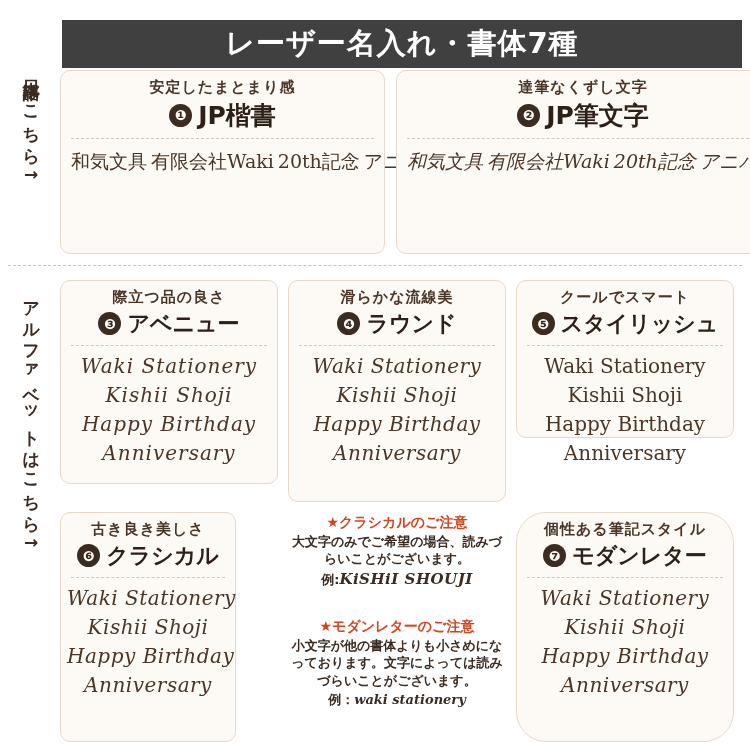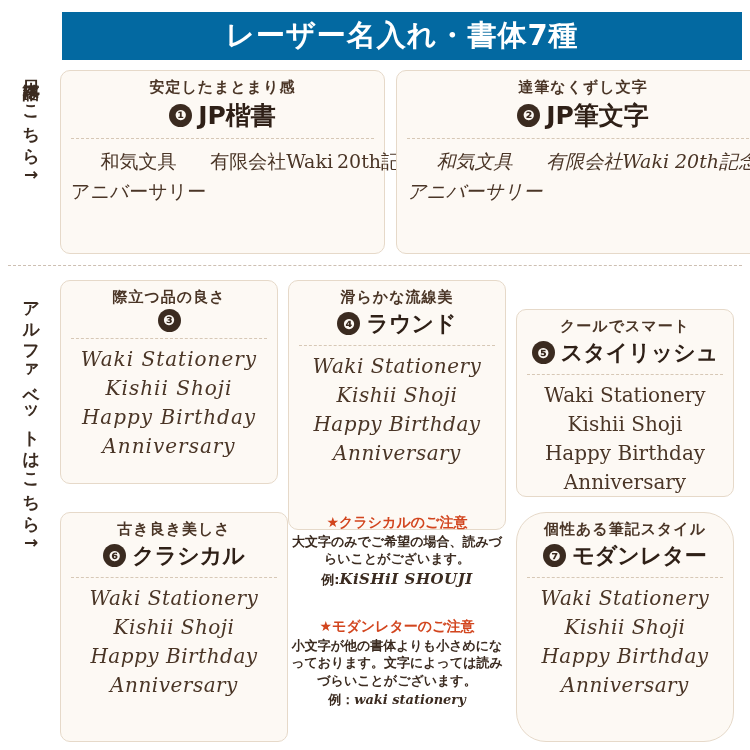--- a/index.html
+++ b/index.html
@@ -18,24 +18,24 @@
     position: relative;
     width: 750px;
     height: 750px;
     box-sizing: border-box;
   }
 
   
   .header {
     position: absolute;
     left: 62px;
-    top: 12px;
+    top: 20px;
     width: 680px;
     height: 48px;
-    background: #0369a1;
+    background: #404040;
     display: flex;
     align-items: center;
     justify-content: center;
   }
   .header-title {
     color: #ffffff;
     font-size: 29px;
     font-weight: bold;
     letter-spacing: 1px;
     font-family: "DejaVu Sans", sans-serif;
@@ -130,21 +130,21 @@
     border-top: 1px dashed #d7c8b6;
   }
   .samples {
     line-height: 1.5;
     color: #4a3526;
   }
 
   
   .jp-rows {
     display: grid;
-    grid-template-columns: 1fr 1fr 1fr;
+    grid-template-columns: 1fr 1fr 1fr 1fr;
     row-gap: 2px;
     column-gap: 4px;
     font-size: 19px;
     padding: 4px 4px 2px 4px;
     font-family: "DejaVu Serif", serif;
   }
   .jp-rows.brush {
     font-family: "DejaVu Serif", serif;
     font-style: italic;
   }
@@ -247,61 +247,62 @@
       <span>有限会社Waki</span>
       <span>20th記念</span>
       <span>アニバーサリー</span>
     </div>
   </div>
 
   <div class="card" style="left:60px; top:280px; width:218px; height:204px;">
     <div class="card-sub">際立つ品の良さ</div>
     <div class="card-title">
       <span class="num">❸</span>
+      <span class="name name-sm">アベニュー</span>
     </div>
     <div class="dash"></div>
     <div class="latin script samples">
       <div>Waki Stationery</div>
       <div>Kishii Shoji</div>
       <div>Happy Birthday</div>
       <div>Anniversary</div>
     </div>
   </div>
 
-  <div class="card" style="left:288px; top:280px; width:218px; height:250px;">
+  <div class="card" style="left:288px; top:280px; width:218px; height:222px;">
     <div class="card-sub">滑らかな流線美</div>
     <div class="card-title">
       <span class="num">❹</span>
       <span class="name name-sm">ラウンド</span>
     </div>
     <div class="dash"></div>
     <div class="latin script-b samples">
       <div>Waki Stationery</div>
       <div>Kishii Shoji</div>
       <div>Happy Birthday</div>
       <div>Anniversary</div>
     </div>
   </div>
 
-  <div class="card" style="left:516px; top:280px; width:218px; height:188px;margin-top:29px;">
+  <div class="card" style="left:516px; top:280px; width:218px; height:158px;">
     <div class="card-sub">クールでスマート</div>
     <div class="card-title">
       <span class="num">❺</span>
       <span class="name name-sm">スタイリッシュ</span>
     </div>
     <div class="dash"></div>
     <div class="latin serif-up samples">
       <div>Waki Stationery</div>
       <div>Kishii Shoji</div>
       <div>Happy Birthday</div>
       <div>Anniversary</div>
     </div>
   </div>
 
-  <div class="card" style="left:60px; top:512px; width:228px; height:230px;">
+  <div class="card" style="left:60px; top:512px; width:176px; height:230px;">
     <div class="card-sub">古き良き美しさ</div>
     <div class="card-title">
       <span class="num">❻</span>
       <span class="name name-sm">クラシカル</span>
     </div>
     <div class="dash"></div>
     <div class="latin classical samples">
       <div>Waki Stationery</div>
       <div>Kishii Shoji</div>
       <div>Happy Birthday</div>

